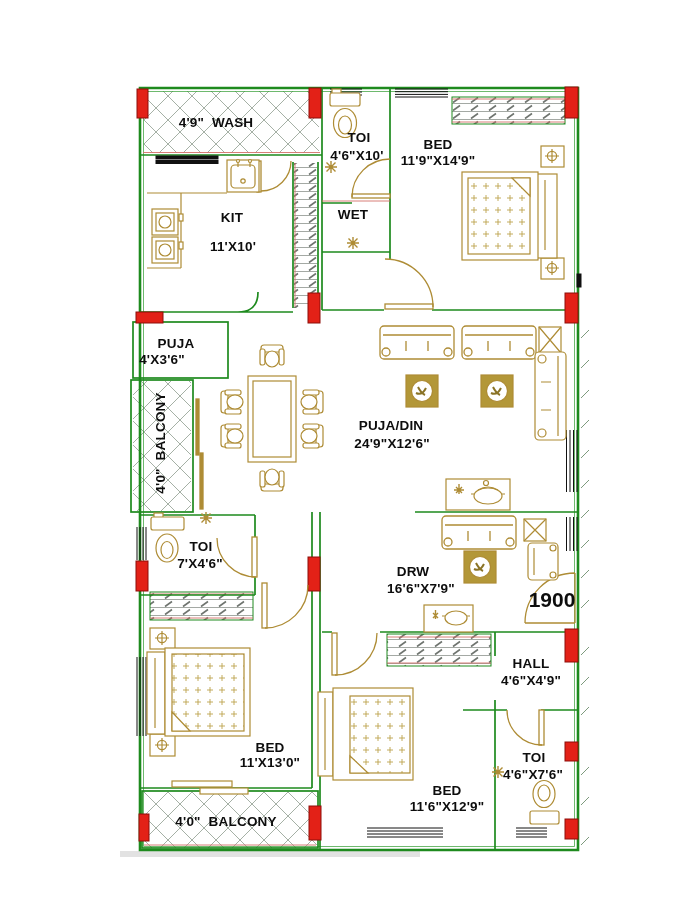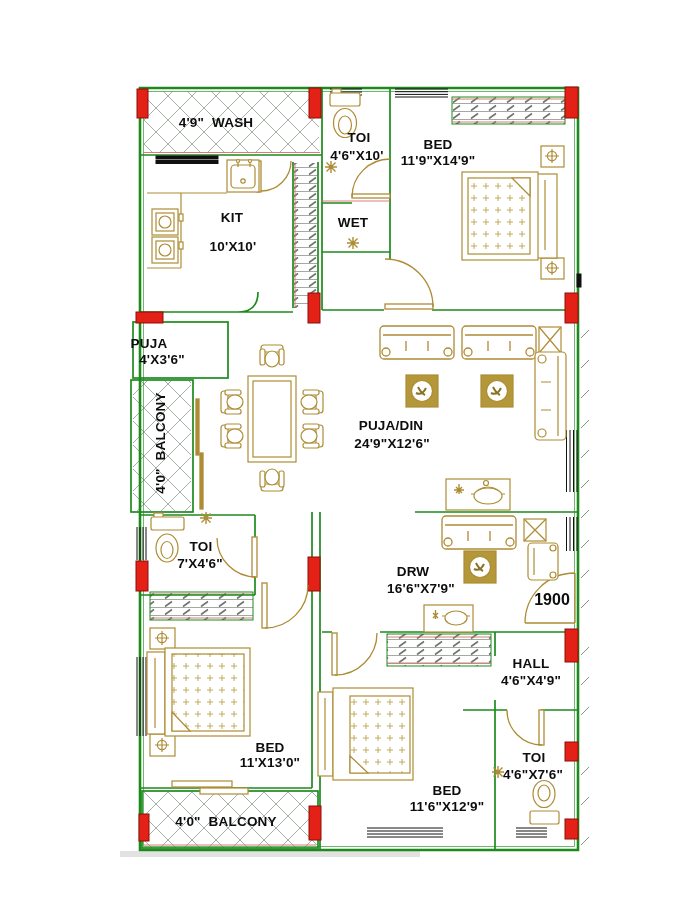--- a/index.html
+++ b/index.html
@@ -3,21 +3,21 @@
 <meta charset="utf-8">
 <style>
   html,body{margin:0;padding:0;background:#fff;}
   #stage{position:relative;width:698px;height:920px;background:#ffffff;overflow:hidden;
          font-family:"Liberation Sans",sans-serif;}
   #plan-svg{position:absolute;left:0;top:0;}
   .lbl{position:absolute;transform:translate(-50%,-50%);
        font:bold 13.5px "Liberation Sans",sans-serif;color:#0d0d0d;
        white-space:pre;letter-spacing:.2px;z-index:2;}
   .lbl.rot{transform:translate(-50%,-50%) rotate(-90deg);}
-  .lbl.big{font-size:16px;letter-spacing:0;}
+  .lbl.big{font-size:21px;letter-spacing:0;}
 </style>
 </head>
 <body>
 
 <div id="stage">
 
 <svg id="plan-svg" width="698" height="920" viewBox="0 0 698 920" xmlns="http://www.w3.org/2000/svg">
   <defs>
     <pattern id="pd" width="24" height="24" patternUnits="userSpaceOnUse">
       <path d="M0,0L24,24M24,0L0,24" stroke="#9ba79b" stroke-width="0.9" fill="none"></path>
@@ -317,23 +317,23 @@
     <path d="M581,338l8,-8M581,368l8,-8M581,398l8,-8M581,428l8,-8M581,458l8,-8M581,488l8,-8M581,518l8,-8M581,548l8,-8M581,578l8,-8M581,608l8,-8M581,655l8,-8M581,685l8,-8M581,715l8,-8M581,775l8,-8M581,805l8,-8M581,845l8,-8"></path>
   </g>
 </svg>
 
 <div class="lbl" style="left:216px;top:122px">4'9"  WASH</div>
 <div class="lbl" style="left:359px;top:137px">TOI</div>
 <div class="lbl" style="left:357px;top:155px">4'6"X10'</div>
 <div class="lbl" style="left:438px;top:144px">BED</div>
 <div class="lbl" style="left:438px;top:160px">11'9"X14'9"</div>
 <div class="lbl" style="left:232px;top:217px">KIT</div>
-<div class="lbl" style="left:233px;top:246px">10'X10'</div>
-<div class="lbl" style="left:353px;top:222px">WET</div>
-<div class="lbl" style="left:149px;top:343px">PUJA</div>
+<div class="lbl" style="left:233px;top:246px">11'X10'</div>
+<div class="lbl" style="left:353px;top:214px">WET</div>
+<div class="lbl" style="left:176px;top:343px">PUJA</div>
 <div class="lbl" style="left:162px;top:359px">4'X3'6"</div>
 <div class="lbl rot" style="left:160px;top:443px">4'0"  BALCONY</div>
 <div class="lbl" style="left:391px;top:425px">PUJA/DIN</div>
 <div class="lbl" style="left:392px;top:443px">24'9"X12'6"</div>
 <div class="lbl" style="left:201px;top:546px">TOI</div>
 <div class="lbl" style="left:200px;top:563px">7'X4'6"</div>
 <div class="lbl" style="left:413px;top:571px">DRW</div>
 <div class="lbl" style="left:421px;top:588px">16'6"X7'9"</div>
 <div class="lbl big" style="left:552px;top:600px">1900</div>
 <div class="lbl" style="left:531px;top:663px">HALL</div>

